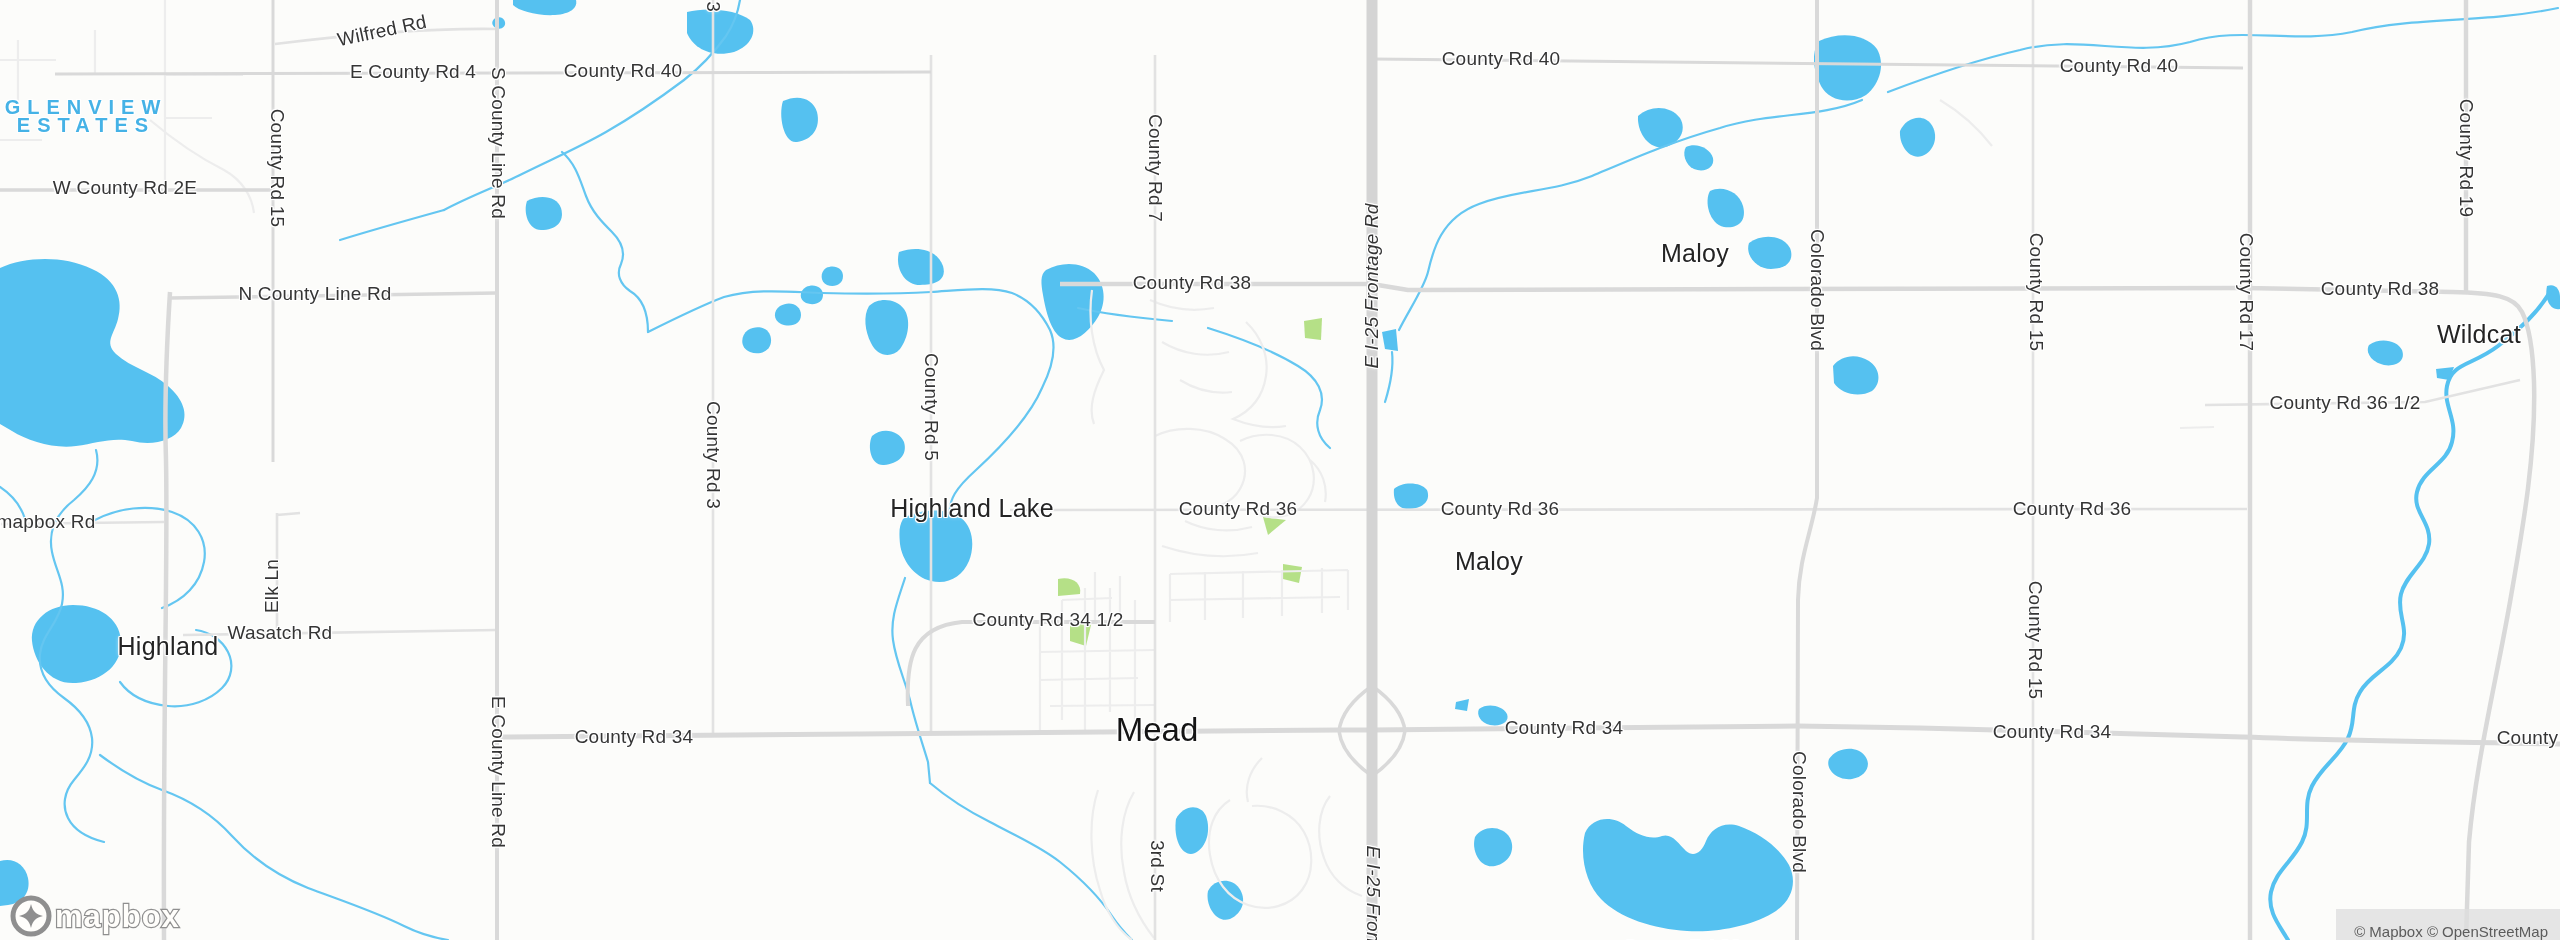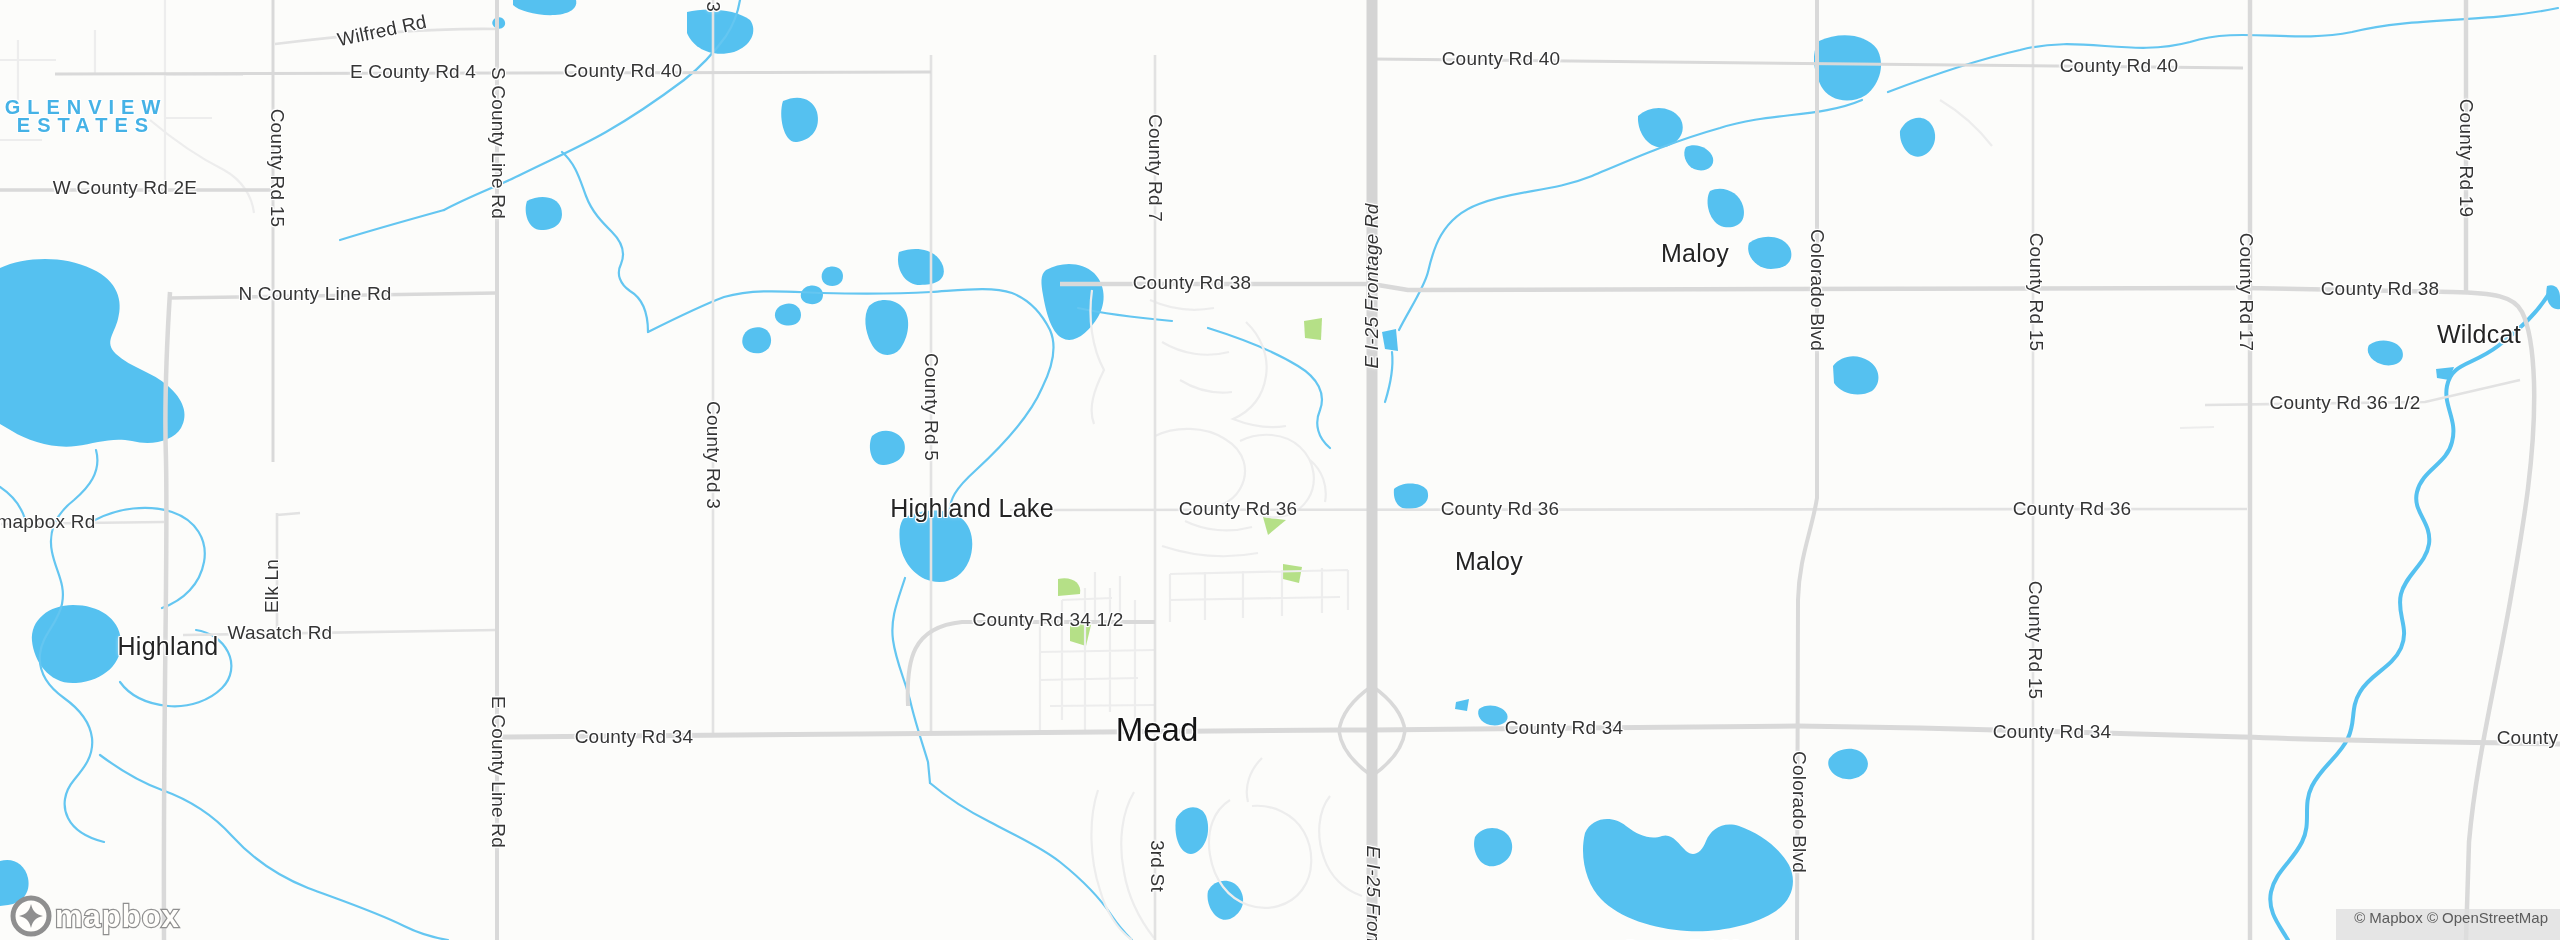--- a/index.html
+++ b/index.html
@@ -12,21 +12,21 @@
   .road{font-size:19px;letter-spacing:.2px;}
   .road-it{font-size:19px;font-style:italic;letter-spacing:.2px;}
   .place{font-size:25px;color:#242424;letter-spacing:.3px;}
   .town-big{font-size:33px;font-weight:normal;color:#141414;}
   .blue-town{font-size:20px;color:#45b2e6;letter-spacing:7px;font-weight:bold;}
   .r0 {transform:translate(-50%,-50%);}
   .r90 {transform:translate(-50%,-50%) rotate(90deg);}
   .rm90{transform:translate(-50%,-50%) rotate(-90deg);}
   .rm12{transform:translate(-50%,-50%) rotate(-12deg);}
   .logo{position:absolute;left:8px;top:893px;width:180px;height:46px;text-decoration:underline;}
-  .attribution{position:absolute;right:0;bottom:0;height:31px;display:flex;align-items:flex-start;
+  .attribution{position:absolute;right:0;bottom:0;height:31px;display:flex;align-items:flex-end;
        padding:0 12px 0 18px;background:rgba(222,222,222,.75);font-size:15px;color:#5c5c5c;}
 </style>
 </head>
 <body>
 
 <div class="map">
 
   <svg class="geom" width="2560" height="940" viewBox="0 0 2560 940">
 
     <g fill="#b5e087" stroke="none">

